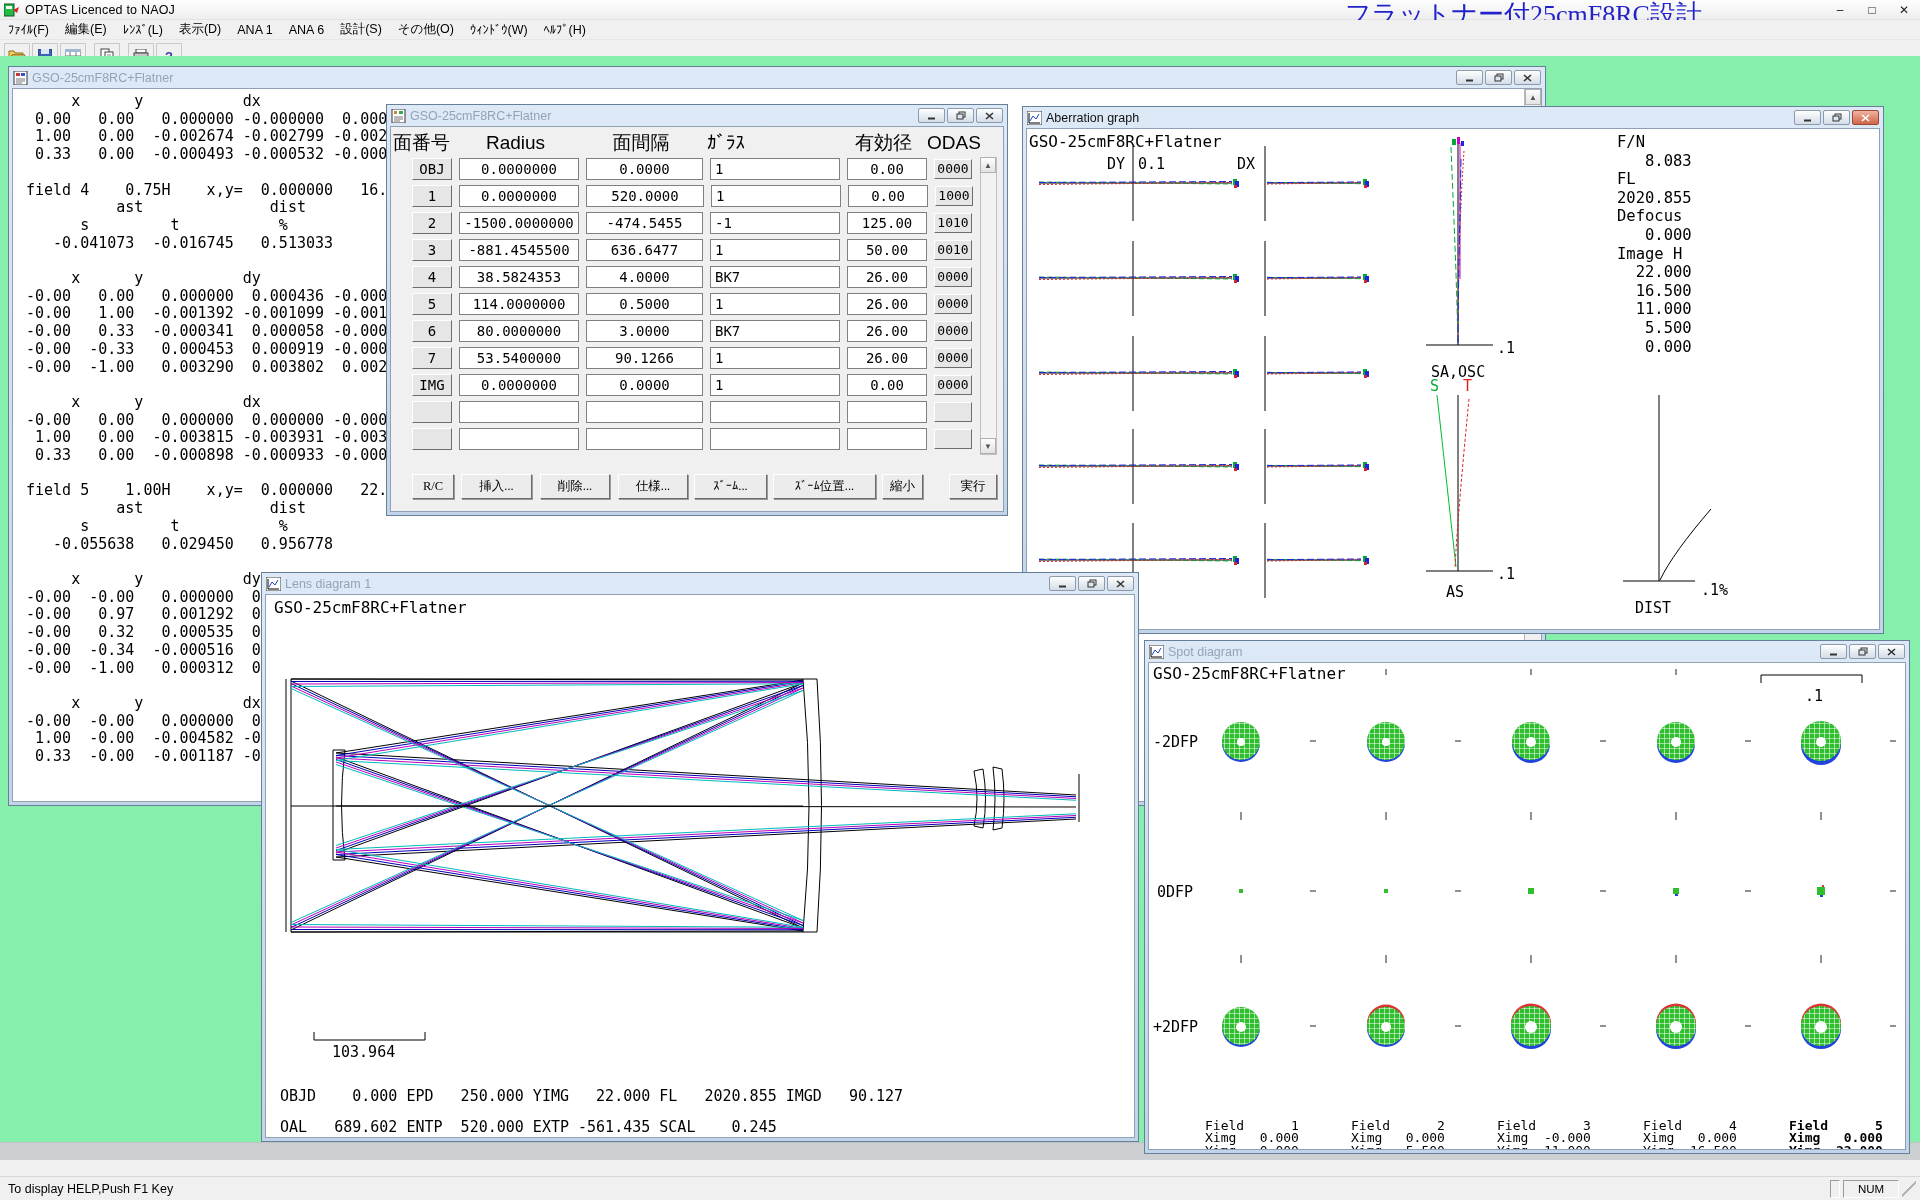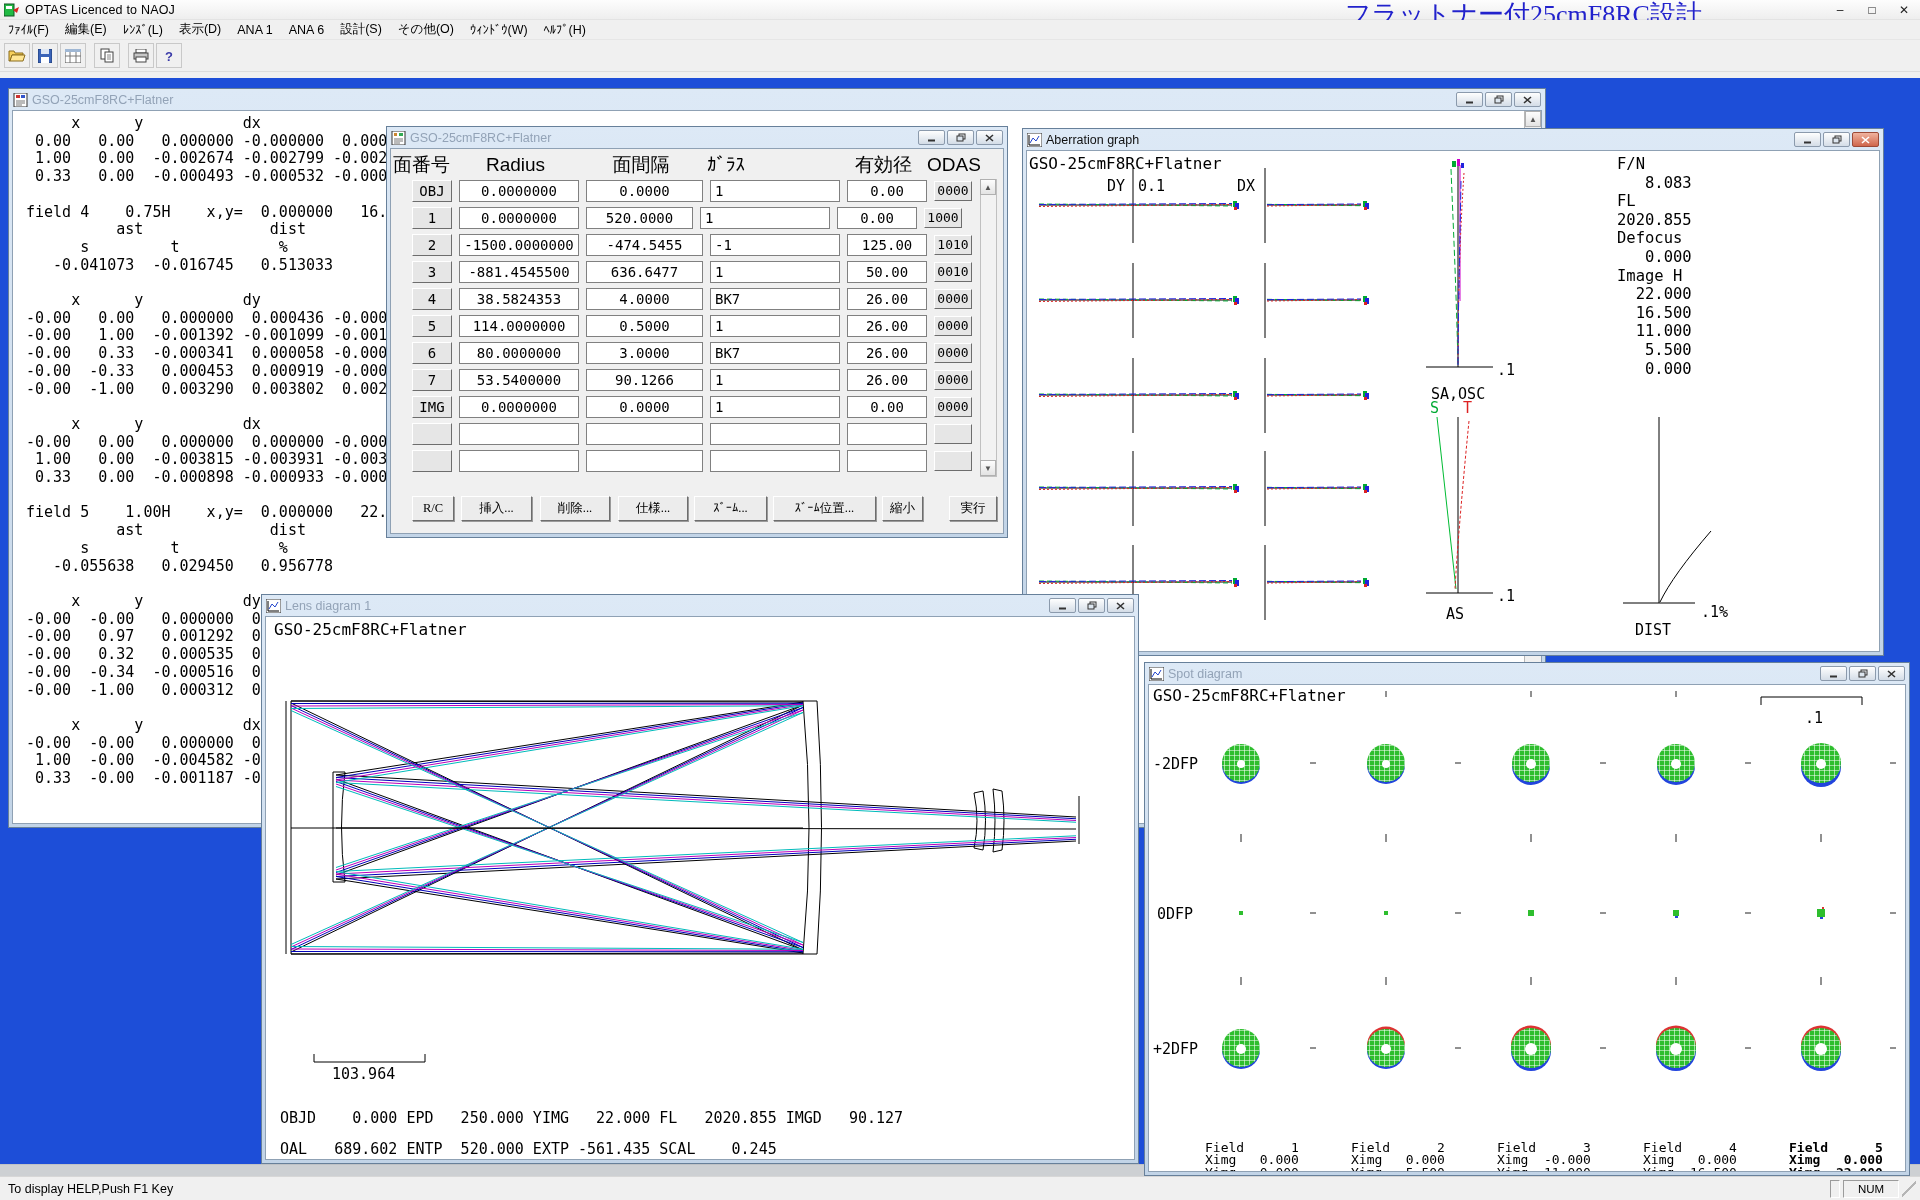--- a/index.html
+++ b/index.html
@@ -13,21 +13,21 @@
   .heading { position:absolute; left:1345px; top:-3px; width:400px; font-family:"Liberation Serif",serif; font-size:26px; color:#2222cc; white-space:nowrap; }
   .win-controls { margin-left:auto; display:flex; }
   .wc { width:32px; height:19px; display:flex; align-items:center; justify-content:center; font-size:12px; color:#222; }
   .menubar { position:absolute; left:0; top:20px; width:1920px; height:20px; background:#f0f0f0; display:flex; align-items:center; font-size:12.5px; border-bottom:1px solid #e6e6e6; }
   .menu-item { padding:2px 8px; white-space:nowrap; }
   .toolbar { position:absolute; left:0; top:40px; width:1920px; height:32px; background:#f0f0f0; border-bottom:1px solid #dcdcdc; display:flex; align-items:center; padding-left:4px; }
   .tbtn { width:26px; height:25px; margin-right:2px; background:#f0f0f0; border:1px solid #c9c9c9; display:flex; align-items:center; justify-content:center; }
   .tsep { width:6px; height:25px; }
 
   
-  .mdi { position:absolute; left:0; top:78px; width:1920px; height:1104px; background:#1d4ed8; }
+  .mdi { position:absolute; left:0; top:56px; width:1920px; height:1104px; background:#86efac; }
   .mdi-band { position:absolute; left:0; top:1086px; width:1920px; height:18px; background:#cdd0d3; border-top:1px solid #bfc2c5; }
 
   
   .win { position:absolute; border:1px solid #67809a; background:linear-gradient(#dde9f6,#c2d4e7); padding:0 3px 3px 3px; }
   .win-title { height:21px; display:flex; align-items:center; gap:4px; font-size:12.5px; color:#93a3b7; padding:0 1px; white-space:nowrap; overflow:hidden; }
   .win.active .win-title { color:#101010; }
   .w-icon { width:15px; height:14px; flex:0 0 auto; }
   .w-btns { margin-left:auto; display:flex; gap:2px; }
   .wbtn { width:27px; height:15px; border:1px solid #8b9aac; border-radius:2px; background:linear-gradient(#fefefe,#d4dde7); display:flex; align-items:center; justify-content:center; }
   .wbtn.close-active { background:linear-gradient(#f0b39f,#d0664c); border-color:#9c4a38; }
@@ -274,21 +274,21 @@
             <div class="lt-label">OBJ</div>
             <div class="lt-field" style="width: 120px;">0.0000000</div>
             <div class="lt-field" style="width: 117px;">0.0000</div>
             <div class="lt-field left" style="width: 130px;">1</div>
             <div class="lt-field" style="width: 80px;">0.00</div>
             <div class="lt-odas">0000</div>
           </div>
           <div class="lt-row">
             <div class="lt-label">1</div>
             <div class="lt-field" style="width: 120px;">0.0000000</div>
-            <div class="lt-field" style="width: 107px;">520.0000</div>
+            <div class="lt-field" style="width: 118px;">520.0000</div>
             <div class="lt-field left" style="width: 130px;">1</div>
             <div class="lt-field" style="width: 80px;">0.00</div>
             <div class="lt-odas">1000</div>
           </div>
           <div class="lt-row">
             <div class="lt-label">2</div>
             <div class="lt-field" style="width: 120px;">-1500.0000000</div>
             <div class="lt-field" style="width: 117px;">-474.5455</div>
             <div class="lt-field left" style="width: 130px;">-1</div>
             <div class="lt-field" style="width: 80px;">125.00</div>

